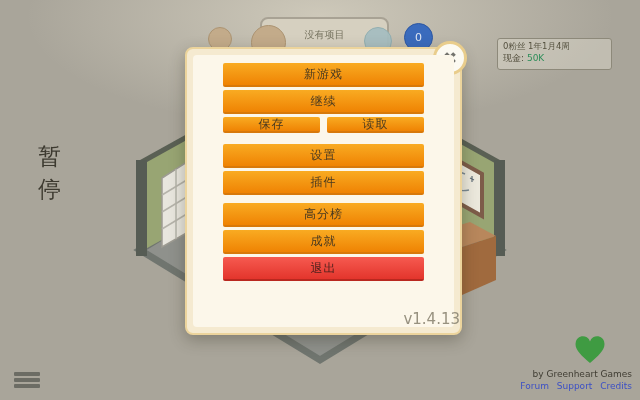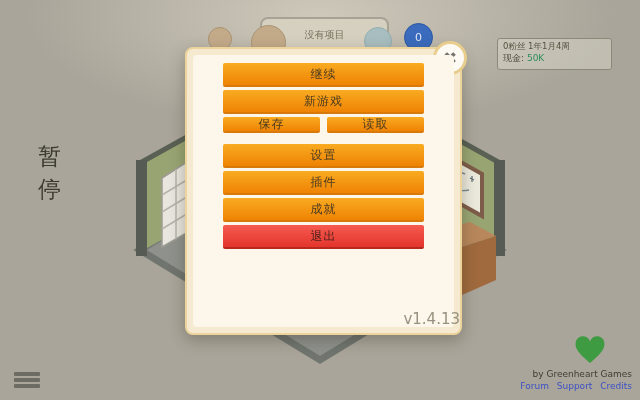--- a/index.html
+++ b/index.html
@@ -142,28 +142,29 @@
     </div>
   </div>
 
   <div class="pause-label">暂停</div>
 
   <div class="dialog">
     <div class="close-btn">
       <span>✖</span>
     </div>
     <div class="dialog-inner">
+      <button class="btn">新游戏</button>
       <button class="btn">继续</button>
-      <button class="btn">新游戏</button>
       <div class="btn-row">
         <button class="btn">保存</button>
         <button class="btn">读取</button>
       </div>
       <button class="btn">设置</button>
       <button class="btn">插件</button>
+      <button class="btn group-start">高分榜</button>
       <button class="btn">成就</button>
       <button class="btn danger">退出</button>
     </div>
     <div class="version">v1.4.13</div>
   </div>
 
   <div class="menu-icon">
     <i></i>
       <i></i>
       <i></i>

